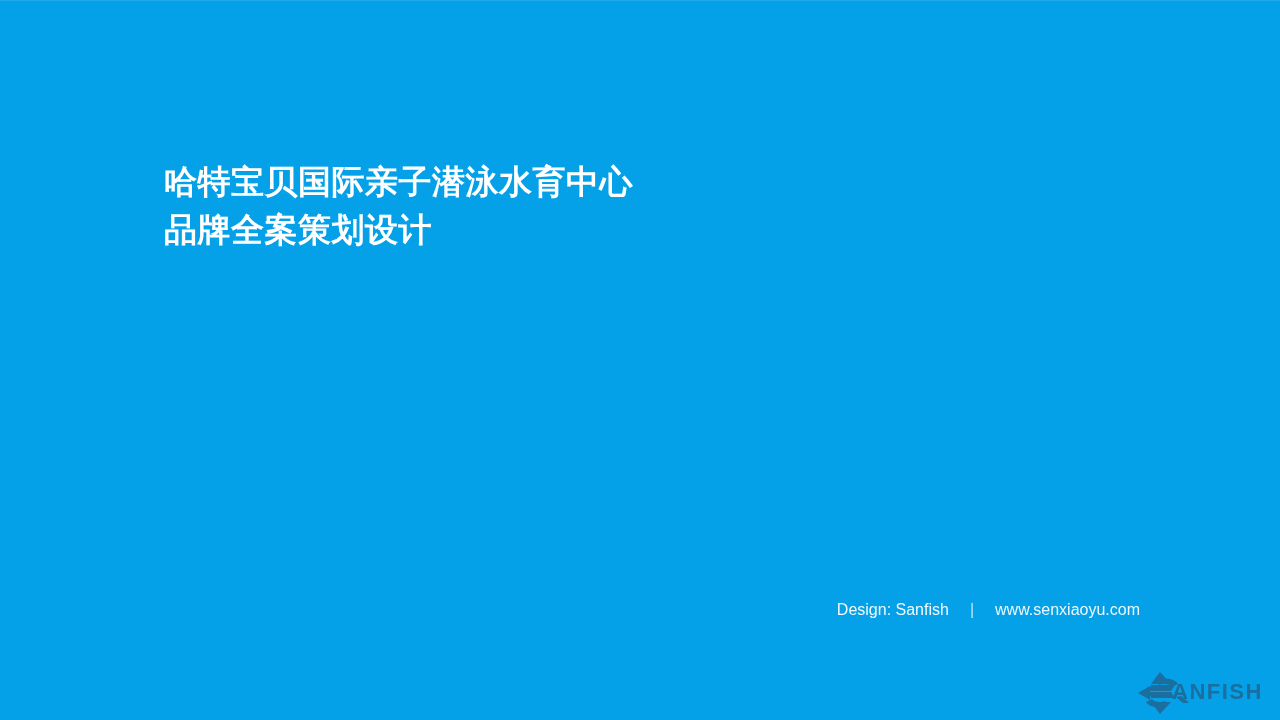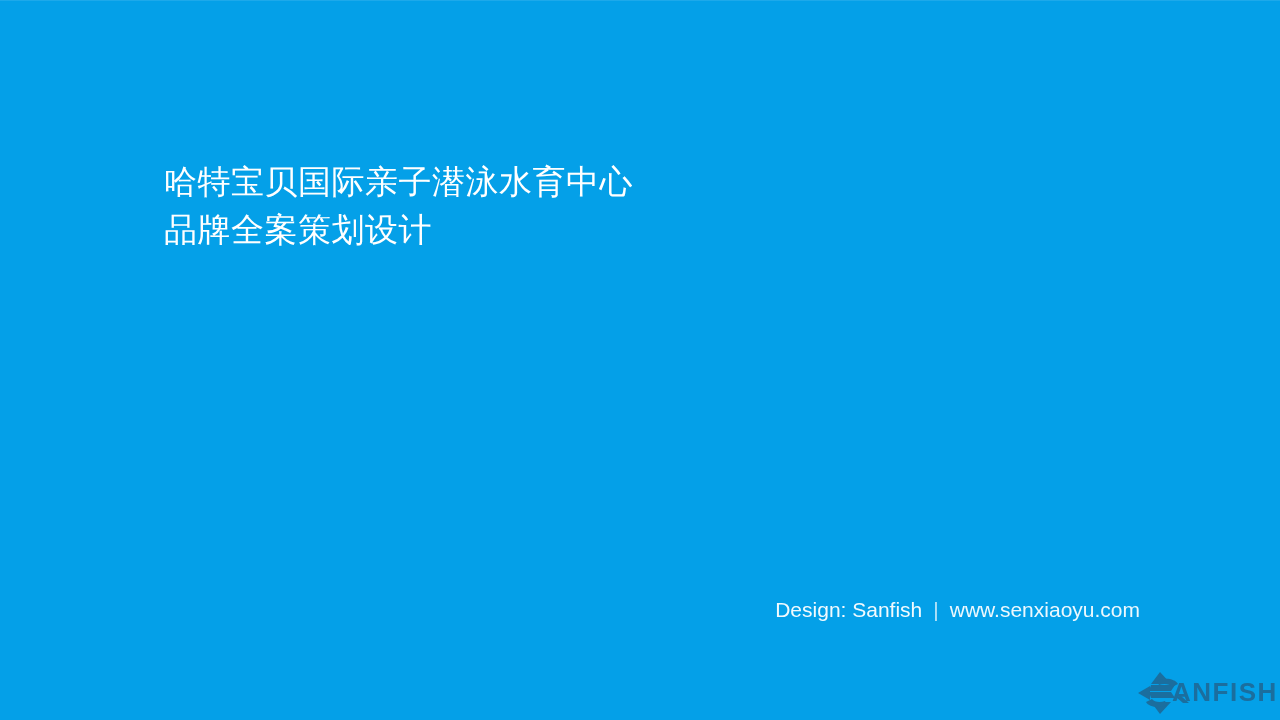--- a/index.html
+++ b/index.html
@@ -36,36 +36,36 @@
     position: absolute;
     left: 164px;
     top: 158px;
     width: 640px;
   }
 
   .title-line {
     display: block;
     color: #ffffff;
     font-size: 33px;
-    font-weight: normal;
+    font-weight: bold;
     line-height: 48px;
     letter-spacing: 0.5px;
     white-space: nowrap;
   }
 
   
   .footer-credit {
     position: absolute;
     right: 140px;
     top: 598px;
     display: flex;
     align-items: center;
-    gap: 0;
+    gap: 10px;
     color: rgba(255,255,255,0.93);
-    font-size: 21px;
+    font-size: 16px;
     font-weight: normal;
     line-height: 24px;
     white-space: nowrap;
   }
 
   .footer-credit .designer {
     color: rgba(255,255,255,0.95);
   }
 
   .footer-credit .divider {
@@ -91,21 +91,21 @@
 
   .logo-lockup svg {
     display: block;
   }
 
   .logo-wordmark {
     position: absolute;
     left: 1172px;
     top: 681px;
     color: #1B6E9E;
-    font-size: 26px;
+    font-size: 22px;
     font-weight: bold;
     letter-spacing: 1.5px;
     line-height: 22px;
     font-family: "Liberation Sans", "DejaVu Sans", sans-serif;
   }
 </style>
 </head>
 <body>
 
 <div class="slide">

